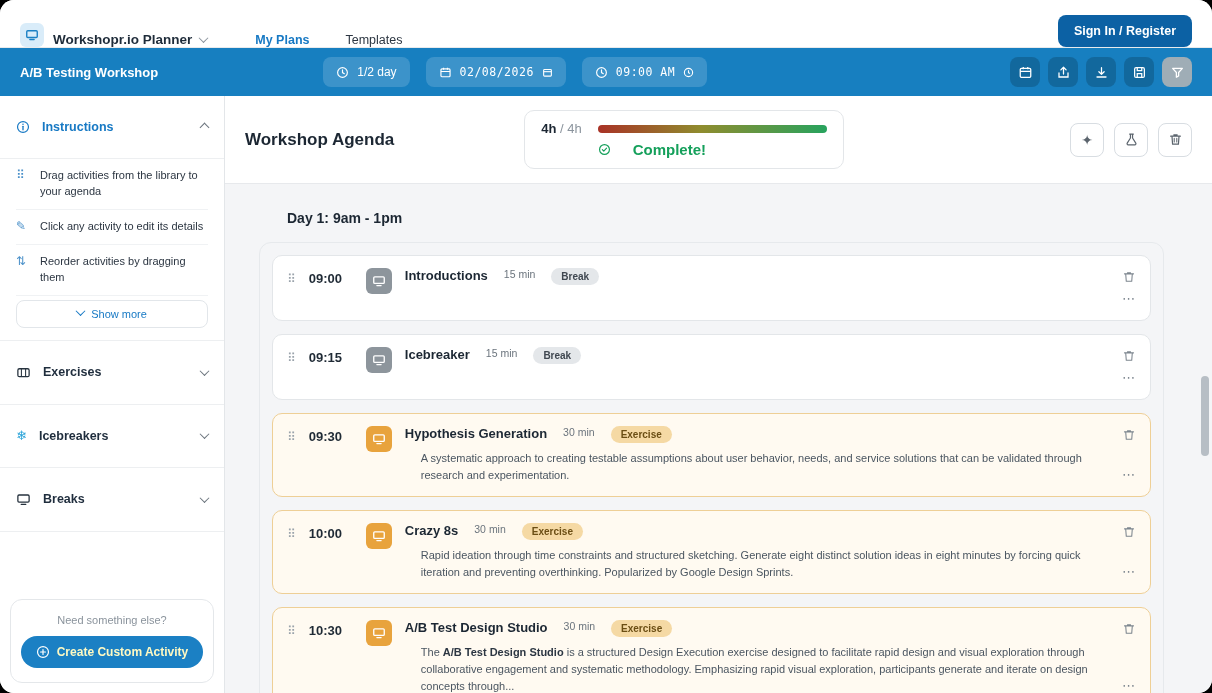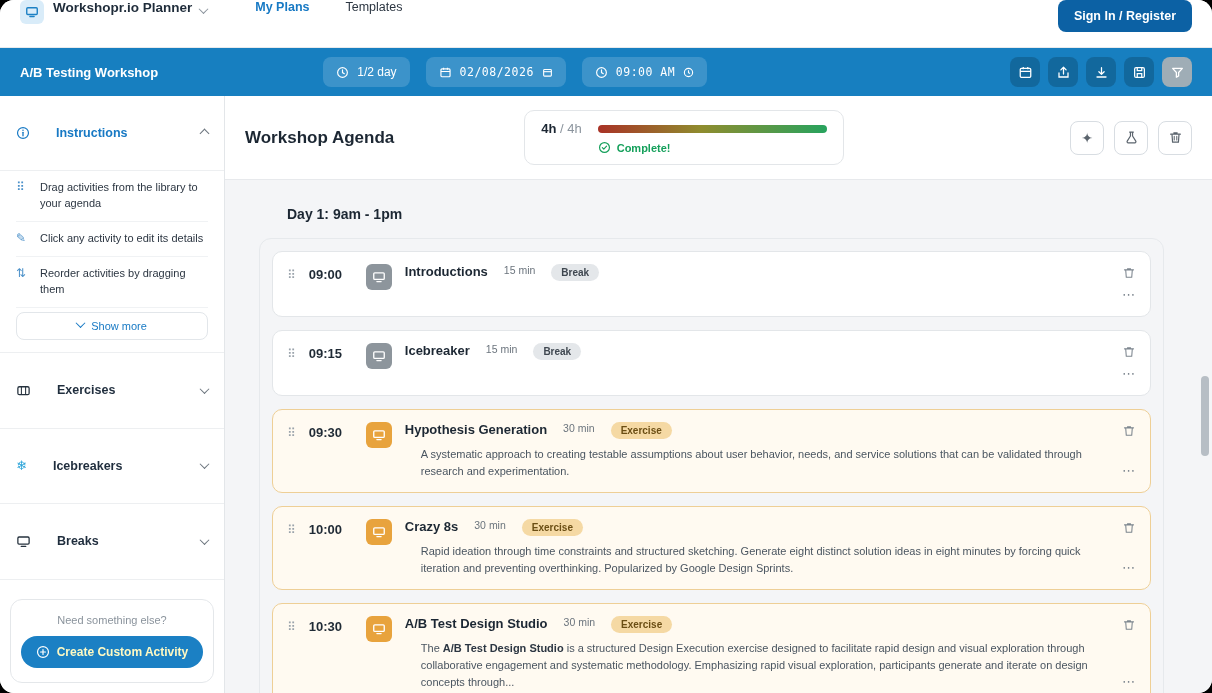--- a/index.html
+++ b/index.html
@@ -1,21 +1,21 @@
 <!DOCTYPE html>
 <html><head>
 <meta charset="utf-8">
 <style>
   * { margin:0; padding:0; box-sizing:border-box; }
   html,body { background:#000; font-family:"Liberation Sans","DejaVu Sans",sans-serif; }
   .app { width:1212px; height:693px; background:#fff; border-radius:14px; overflow:hidden;
          display:flex; flex-direction:column; position:relative; }
 
   
-  .topbar { height:48px; background:#fff; border-bottom:1px solid #e8eaec; display:flex; align-items:flex-start; padding:0 20px; flex:none; }
+  .topbar { height:48px; background:#fff; border-bottom:1px solid #e8eaec; display:flex; align-items:flex-end; padding:0 20px; flex:none; }
   .logo-sq { width:24px; height:24px; border-radius:6px; background:#d9ecf9; display:flex; align-items:center; justify-content:center; color:#1b80c4; }
   .app-title { font-size:13.5px; font-weight:bold; color:#1f2c3a; margin-left:9px; }
   .tb-chev { color:#8a939c; margin-left:8px; }
   .nav { display:flex; gap:36px; margin-left:48px; }
   .nav a { font-size:12.5px; text-decoration:none; color:#2c3642; cursor:pointer; }
   .nav a.active { color:#1779c4; font-weight:bold; }
   .signin { margin-left:auto; background:#0c61a4; color:#fff; font-size:12.5px; font-weight:bold;
             border:none; border-radius:8px; padding:9px 16px; cursor:pointer; }
 
   
@@ -28,21 +28,21 @@
   .hdr-actions { margin-left:auto; display:flex; gap:8px; }
   .hbtn { width:30px; height:30px; border-radius:8px; background:rgba(0,0,0,0.18); border:none; color:#fff;
           display:flex; align-items:center; justify-content:center; cursor:pointer; }
   .hbtn.disabled { background:#9fadb6; }
 
   
   .body { flex:1; display:flex; min-height:0; }
 
   
   .sidebar { width:225px; flex:none; background:#fff; border-right:1px solid #e3e6e9; display:flex; flex-direction:column; }
-  .sec-head { display:flex; align-items:center; gap:26px; padding:30px 16px; border-bottom:1px solid #edeff1; cursor:pointer; }
+  .sec-head { display:flex; align-items:center; gap:12px; padding:24px 16px; border-bottom:1px solid #edeff1; cursor:pointer; }
   .sec-head .lbl { font-size:12.5px; font-weight:bold; color:#1f2d3d; }
   .sec-head.instr .lbl { color:#1779c4; }
   .sec-head .chev { margin-left:auto; color:#6b747d; }
   .chev { width:7px; height:7px; border-right:1.7px solid currentColor; border-bottom:1.7px solid currentColor; display:inline-block; }
   .chev.down { transform:rotate(45deg) translate(-1px,-1px); }
   .chev.up { transform:rotate(-135deg); }
   .instr-body { padding:0 16px 12px 16px; }
   .instr-item { display:flex; gap:10px; padding:9px 0; border-bottom:1px solid #f0f2f4; align-items:flex-start; }
   .instr-item:last-of-type { border-bottom:none; }
   .instr-item .ic { color:#4a90c9; font-size:12px; width:14px; flex:none; line-height:1.3; }
@@ -56,21 +56,21 @@
 
   
   .main { flex:1; display:flex; flex-direction:column; min-width:0; position:relative; background:#f4f5f7; }
   .main-header { background:#fff; border-bottom:1px solid #e7e9ec; padding:14px 20px; display:flex; align-items:center; flex:none; }
   .page-title { font-size:17px; font-weight:bold; color:#1c2733; }
   .pcard { margin-left:130px; background:#fff; border:1px solid #e3e6e9; border-radius:10px; padding:10px 16px;
            display:grid; grid-template-columns:auto 1fr; column-gap:16px; row-gap:5px; align-items:center; width:320px; }
   .ptotals { font-size:13px; color:#8a939c; white-space:nowrap; }
   .ptotals b { color:#1c2733; }
   .pbar { height:8px; border-radius:4px; background:linear-gradient(90deg,#a93226,#8f8c2e 45%,#27a35e); }
-  .pstatus { grid-column:2; display:flex; gap:6px; align-items:center; color:#15a05b; font-size:11px; font-weight:bold; }
+  .pstatus { grid-column:2; display:flex; gap:22px; align-items:center; color:#15a05b; font-size:15px; font-weight:bold; }
   .mh-actions { margin-left:auto; display:flex; gap:10px; }
   .mbtn { width:34px; height:34px; background:#fff; border:1px solid #d8dde2; border-radius:8px; color:#5b646d;
           display:flex; align-items:center; justify-content:center; cursor:pointer; font-size:14px; }
 
   .scroll { flex:1; overflow:hidden; padding:26px 48px 0 34px; }
   .day-heading { font-size:14px; font-weight:bold; color:#1c2733; margin:0 0 16px 8px;padding-left:20px; }
   .day-box { border:1px solid #e6e9ec; border-radius:12px; padding:12px; display:flex; flex-direction:column; gap:13px; }
 
   .card { background:#fff; border:1px solid #e3e6e9; border-radius:10px; padding:12px 14px; display:flex; gap:13px; min-height:66px; cursor:pointer; }
   .card.exercise { background:#fffaf1; border-color:#eecf96; }

